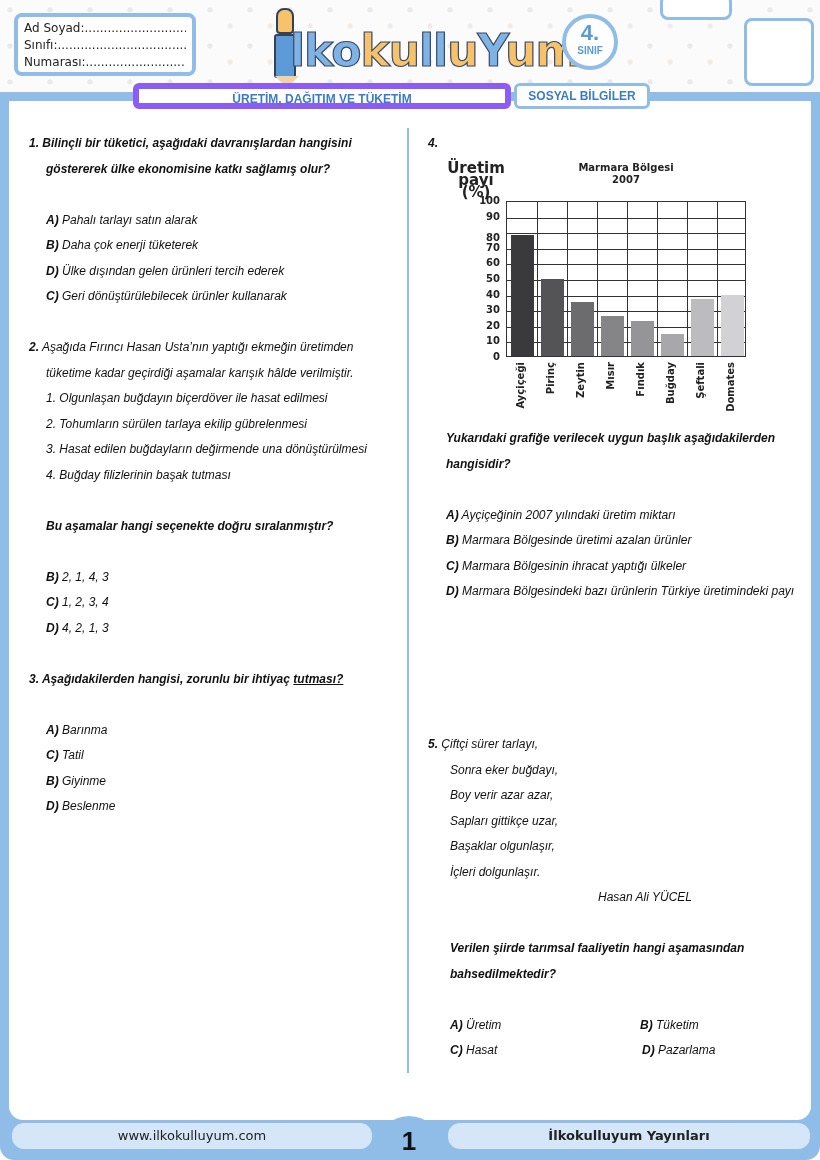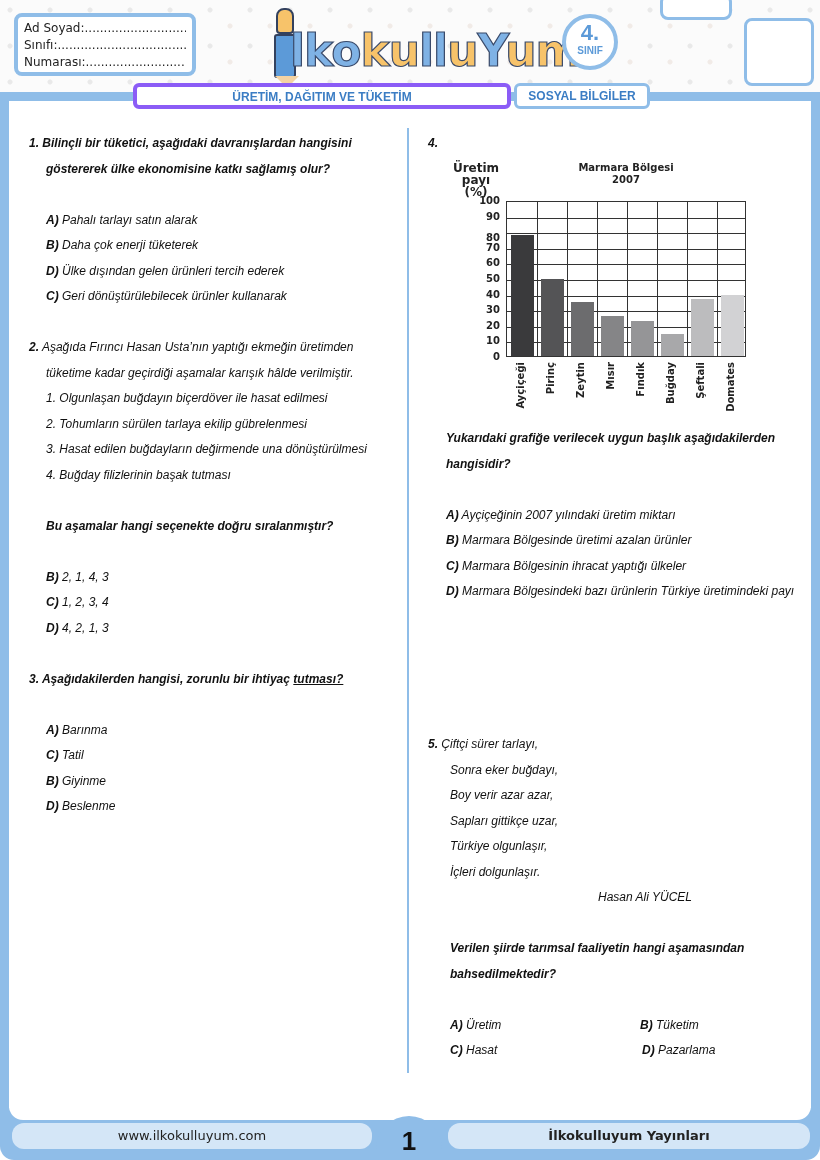--- a/index.html
+++ b/index.html
@@ -61,21 +61,21 @@
 
   
   .frame {
     position: absolute; left: 0; top: 92px; width: 820px; height: 1040px;
     border-left: 9px solid #8fbde8; border-right: 9px solid #8fbde8; border-top: 9px solid #8fbde8;
     border-radius: 0 0 0 0;
     background: #fff;
   }
   .topic-tab {
     position: absolute; left: 133px; top: 83px; width: 378px; height: 26px;
-    border: 4px solid #8b5cf6; border-radius: 6px; background: #fff;
+    border: 6px solid #8b5cf6; border-radius: 6px; background: #fff;
     text-align: center; font-size: 12px; font-weight: bold; color: #3b7dc4; line-height: 20px;
   }
   .subject-tab {
     position: absolute; left: 514px; top: 83px; width: 136px; height: 26px;
     border: 3px solid #8fbde8; border-radius: 6px; background: #fff;
     text-align: center; font-size: 12px; font-weight: bold; color: #3b7dc4; line-height: 20px;
   }
 
   .divider {
     position: absolute; left: 407px; top: 128px; width: 2px; height: 945px; background: #8fbde8;
@@ -88,21 +88,21 @@
   .q-num { font-weight: bold; }
   .bold { font-weight: bold; }
   .indent { padding-left: 17px; }
   .hang { padding-left: 17px; text-indent: -17px; }
   .gap { height: 25.5px; }
   .opt-letter { font-weight: bold; }
   .underline { text-decoration: underline; }
 
   
   .chart { position: absolute; left: 446px; top: 160px; width: 330px; height: 240px; font-family: "DejaVu Sans", sans-serif; }
-  .chart-ylabel { position: absolute; left: 0; top: 2px; width: 60px; text-align: center; font-size: 12px; font-weight: bold; line-height: 12px; color: #222; }
+  .chart-ylabel { position: absolute; left: 0; top: 2px; width: 60px; text-align: center; font-size: 15px; font-weight: bold; line-height: 12px; color: #222; }
   .chart-title { position: absolute; left: 110px; top: 2px; width: 140px; text-align: center; font-size: 10px; font-weight: bold; line-height: 12px; color: #222; }
   .plot { position: absolute; left: 60px; top: 41px; width: 240px; height: 156px; border: 1.5px solid #333; }
   .grid-h { position: absolute; left: 0; width: 100%; height: 1px; background: #333; }
   .grid-v { position: absolute; top: 0; height: 100%; width: 1px; background: #333; }
   .bar { position: absolute; bottom: 0; width: 23px; border-top: 1px solid #fff; }
   .ytick { position: absolute; left: 28px; width: 26px; text-align: right; font-size: 10px; font-weight: bold; line-height: 10px; color: #222; }
   .xtick { position: absolute; top: 202px; width: 30px; height: 36px; font-size: 10px; font-weight: bold; color: #222; }
   .xtick span { position: absolute; left: 10px; top: 0; transform-origin: left top; transform: rotate(-90deg) translateX(-100%); white-space: nowrap; display: block; line-height: 12px; }
 
   
@@ -295,21 +295,21 @@
   <div><span class="opt-letter">B)</span> <span>Marmara Bölgesinde üretimi azalan ürünler</span></div>
   <div><span class="opt-letter">C)</span> <span>Marmara Bölgesinin ihracat yaptığı ülkeler</span></div>
   <div><span class="opt-letter">D)</span> <span>Marmara Bölgesindeki bazı ürünlerin Türkiye üretimindeki payı</span></div>
 </div>
 
 <div class="col" style="left:428px; top:732px; width:370px;">
   <div><span class="q-num">5.</span> <span>Çiftçi sürer tarlayı,</span></div>
   <div style="padding-left:22px;">Sonra eker buğdayı,</div>
   <div style="padding-left:22px;">Boy verir azar azar,</div>
   <div style="padding-left:22px;">Sapları gittikçe uzar,</div>
-  <div style="padding-left:22px;">Türkiye olgunlaşır,</div>
+  <div style="padding-left:22px;">Başaklar olgunlaşır,</div>
   <div style="padding-left:22px;">İçleri dolgunlaşır.</div>
   <div style="padding-left:170px;">Hasan Ali YÜCEL</div>
   <div class="gap"></div>
   <div class="bold" style="padding-left:22px;">Verilen şiirde tarımsal faaliyetin hangi aşamasından bahsedilmektedir?</div>
   <div class="gap"></div>
   <div style="padding-left:22px; display:flex;">
     <div style="width:190px;"><span class="opt-letter">A)</span> <span>Üretim</span></div>
     <div><span class="opt-letter">B)</span> <span>Tüketim</span></div>
   </div>
   <div style="padding-left:22px; display:flex;">

